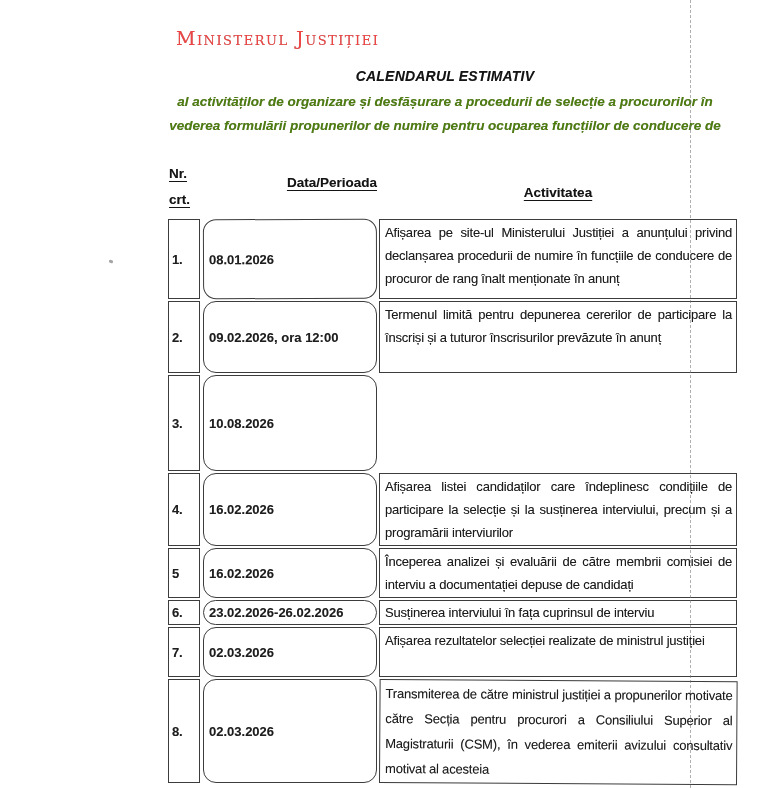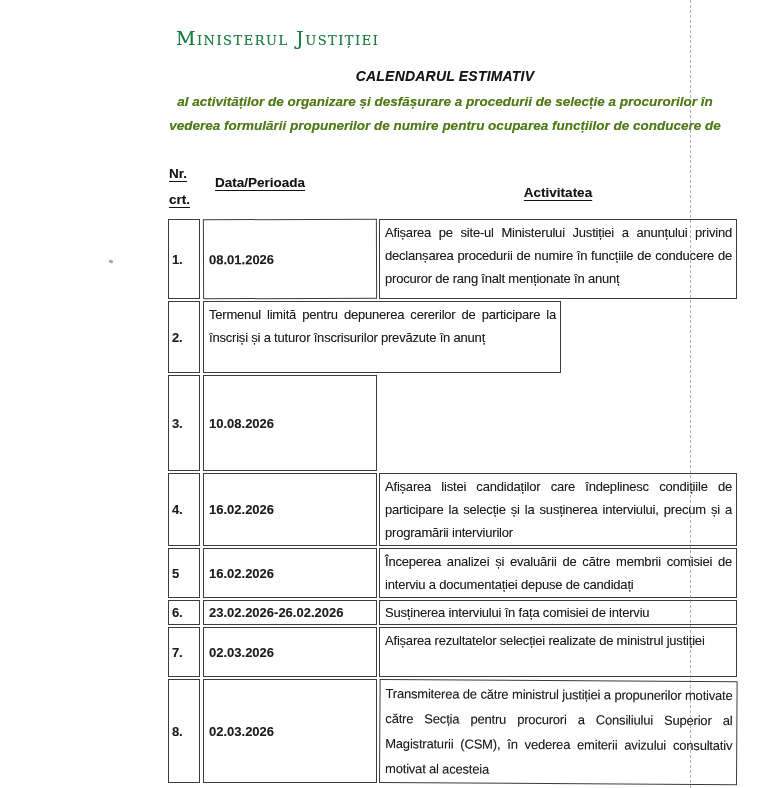--- a/index.html
+++ b/index.html
@@ -7,44 +7,44 @@
     position:relative;width:776px;height:788px;background:#fff;overflow:hidden;
     font-family:"Liberation Sans","DejaVu Sans",sans-serif;
     color:#1e1e1e;
     text-shadow:0 0 0.6px rgba(25,25,25,0.38);
   }
   
   .logo{
     position:absolute;left:176px;top:27px;
     font-family:"DejaVu Serif","Liberation Serif",serif;
     font-variant:small-caps;font-size:19px;letter-spacing:1.5px;
-    color:#15803d;font-weight:500;
+    color:#ef4444;font-weight:500;
   }
   .header-block{position:absolute;left:114px;top:68px;width:662px;text-align:center;font-style:italic;}
   .doc-title{font-size:14px;font-weight:bold;color:#141414;letter-spacing:0.2px;}
   .subtitle{margin-top:6px;font-size:13.5px;font-weight:bold;color:#4d7c0f;line-height:24px;}
   .subtitle .sline{white-space:nowrap;}
   
   .colhead{position:absolute;font-size:13.5px;font-weight:bold;color:#141414;}
   .colhead span{text-decoration:underline;text-underline-offset:3px;}
   .th-nr{left:169px;top:161px;line-height:26px;width:40px;}
   .th-nr span{display:inline-block;}
-  .th-date{left:215px;top:175px;width:174px;text-align:left;}
+  .th-date{left:203px;top:175px;width:174px;text-align:right;}
   .th-activity{left:379px;top:185px;width:358px;text-align:center;}
   
   .cal-table{position:absolute;left:168px;top:219px;width:572px;}
   .row{display:flex;align-items:stretch;margin-bottom:2px;}
   .cell{
     box-sizing:border-box;border:1.6px solid #3c3c3c;background:#fff;
     font-size:13px;line-height:23px;letter-spacing:-0.2px;
   }
   .cell-nr{width:32px;margin-right:3px;display:flex;align-items:center;
     padding-left:3px;font-weight:bold;}
   .cell-date{width:174px;margin-right:2px;display:flex;align-items:center;
-    padding-left:5px;font-weight:bold;letter-spacing:0;}
+    padding-left:5px;font-weight:bold;letter-spacing:0;border-radius:13px;}
   .cell-activity{width:358px;padding:1px 4px 1px 5px;text-align:justify;color:#1b1b1b;}
   .row-1{min-height:80px}.row-2{min-height:72px}.row-3{min-height:96px}
   .row-4{min-height:73px}.row-5{min-height:47px}.row-6{min-height:24px}
   .row-7{min-height:50px}.row-8{min-height:102px}
   .row-6 .cell-activity{padding-top:0;padding-bottom:0;}
   .row-8 .cell-activity{line-height:25px;transform:rotate(0.35deg);transform-origin:0 100%;}
   .row-1 .cell-date{transform:rotate(-0.2deg);}
   
   .fold-line{
     position:absolute;left:690px;top:0;height:788px;width:0;
@@ -81,20 +81,21 @@
 
   <div class="cal-table">
   <div class="row row-1">
     <div class="cell cell-nr">1.</div>
     <div class="cell cell-date">08.01.2026</div>
     <div class="cell cell-activity">Afișarea pe site-ul Ministerului Justiției a anunțului privind declanșarea procedurii de numire în funcțiile de conducere de procuror de rang înalt menționate în anunț</div>
   </div>
 
   <div class="row row-2">
     <div class="cell cell-nr">2.</div>
+    <div class="cell cell-date">09.02.2026, ora 12:00</div>
     <div class="cell cell-activity">Termenul limită pentru depunerea cererilor de participare la înscriși și a tuturor înscrisurilor prevăzute în anunț</div>
   </div>
 
   <div class="row row-3">
     <div class="cell cell-nr">3.</div>
     <div class="cell cell-date">10.08.2026</div>
   </div>
 
   <div class="row row-4">
     <div class="cell cell-nr">4.</div>
@@ -104,21 +105,21 @@
 
   <div class="row row-5">
     <div class="cell cell-nr">5</div>
     <div class="cell cell-date">16.02.2026</div>
     <div class="cell cell-activity">Începerea analizei și evaluării de către membrii comisiei de interviu a documentației depuse de candidați</div>
   </div>
 
   <div class="row row-6">
     <div class="cell cell-nr">6.</div>
     <div class="cell cell-date">23.02.2026-26.02.2026</div>
-    <div class="cell cell-activity">Susținerea interviului în fața comisiei de interviu</div>
+    <div class="cell cell-activity">Susținerea interviului în fața cuprinsul de interviu</div>
   </div>
 
   <div class="row row-7">
     <div class="cell cell-nr">7.</div>
     <div class="cell cell-date">02.03.2026</div>
     <div class="cell cell-activity">Afișarea rezultatelor selecției realizate de ministrul justiției</div>
   </div>
 
   <div class="row row-8">
     <div class="cell cell-nr">8.</div>

